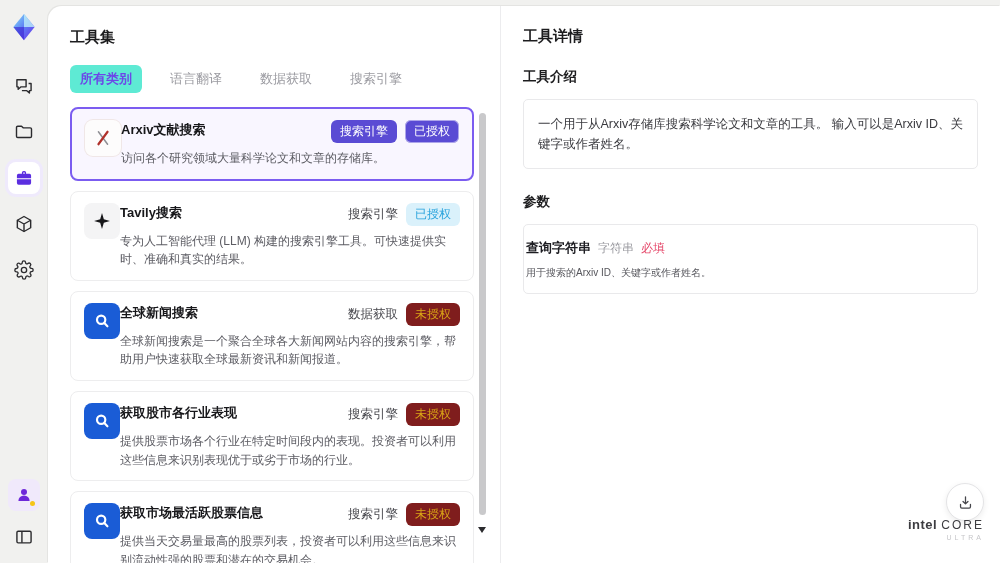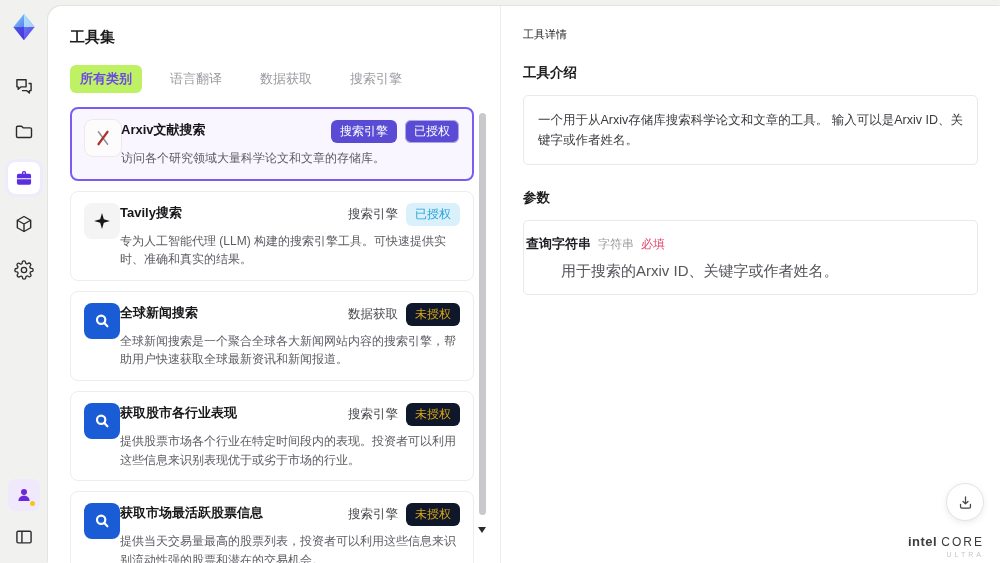--- a/index.html
+++ b/index.html
@@ -35,21 +35,21 @@
     box-shadow: -1px -1px 0 rgba(0,0,0,.05);
     display: flex;
   }
   .list-col {
     width: 452px; padding: 22px 14px 0 22px;
     display: flex; flex-direction: column; position: relative;
   }
   .page-title { font-size: 15px; font-weight: bold; margin-bottom: 18px; }
   .tabs { display: flex; align-items: center; gap: 18px; margin-bottom: 14px; }
   .tab { font-size: 13px; color: #9a9aa0; cursor: pointer; padding: 5px 10px; border-radius: 6px; }
-  .tab.active { background: #bef264; color: #6c47e8; font-weight: bold; }
+  .tab.active { background: #5eead4; color: #6c47e8; font-weight: bold; }
 
   .cards { flex: 1; overflow: hidden; position: relative; padding-right: 12px; }
   .card {
     display: flex; padding: 11px 13px; margin-bottom: 10px;
     border: 1px solid #ededee; border-radius: 8px; background: #fff; cursor: pointer;
   }
   .card.selected { border: 2px solid #7b5cf0; background: #f9f6ff; }
   .tool-icon {
     width: 36px; height: 36px; border-radius: 8px; flex: 0 0 36px;
     display: flex; align-items: center; justify-content: center;
@@ -59,51 +59,51 @@
   .tool-icon.blue  { background: #1a5cd6; }
   .card-body { flex: 1; min-width: 0; }
   .card-head { display: flex; align-items: flex-start; }
   .card-title { font-size: 13px; font-weight: bold; color: #17171a; flex: 1; padding-top: 1px; }
   .tags { display: flex; align-items: center; gap: 8px; white-space: nowrap; }
   .cat { font-size: 12.5px; color: #47474d; }
   .pill { font-size: 12px; padding: 3px 9px; border-radius: 6px; }
   .pill-purple { background: #5a4bd4; color: #fff; }
   .pill-purple.outline { box-shadow: inset 0 0 0 1px rgba(255,255,255,.5); }
   .pill-blue { background: #daf1fb; color: #29a3dc; }
-  .pill-yellow { background: #0f172a; color: #d9a516; text-align: center; }
+  .pill-yellow { background: #7f1d1d; color: #d9a516; text-align: center; }
   .card-desc { font-size: 12px; color: #5c5c63; line-height: 1.55; margin-top: 6px; }
 
   .vscroll { position: absolute; right: 0; top: 6px; width: 7px; height: 402px;
     background: #c9c9cb; border-radius: 4px; cursor: pointer; }
   .scroll-arrow { position: absolute; right: 0; top: 420px; width: 0; height: 0;
     border-left: 4px solid transparent; border-right: 4px solid transparent;
     border-top: 6px solid #2b2b2e; cursor: pointer; }
 
   
   .detail-col { flex: 1; border-left: 1px solid #ececee; padding: 21px 22px; }
-  .detail-title { font-size: 11px; font-weight: normal; margin-bottom: 22px; }
+  .detail-title { font-size: 15px; font-weight: bold; margin-bottom: 22px; }
   .section-h { font-size: 13.5px; font-weight: bold; margin-bottom: 13px; }
   .intro-box {
     border: 1px solid #e9e9eb; border-radius: 5px; padding: 14px;
     font-size: 12.5px; color: #3a3a3f; line-height: 1.6; margin-bottom: 24px;
   }
   .param-box { border: 1px solid #e9e9eb; border-radius: 5px; padding: 13px 2px; }
   .param-name { font-size: 13px; font-weight: bold; color: #1d1d22; }
   .param-type { font-size: 12px; color: #98989e; margin-left: 7px; }
   .param-req  { font-size: 12px; color: #e5486a; margin-left: 7px; }
-  .param-desc { font-size: 15px; color: #55555b; margin-top: 9px; margin-left: 35px; }
+  .param-desc { font-size: 10px; color: #55555b; margin-top: 9px; }
 
   
   .dl-btn {
     position: absolute; right: 16px; bottom: 42px; width: 38px; height: 38px;
     border-radius: 50%; background: #fff; border: 1px solid #e4e4e6;
     box-shadow: 0 2px 6px rgba(0,0,0,.08);
     display: flex; align-items: center; justify-content: center; cursor: pointer;
   }
-  .intel { position: absolute; right: 16px; bottom: 4px; text-align: right; line-height: 1.1; }
+  .intel { position: absolute; right: 16px; bottom: 21px; text-align: right; line-height: 1.1; }
   .intel .row1 { font-size: 13px; color: #3c3c40; letter-spacing: .5px; }
   .intel .w-intel { font-weight: bold; }
   .intel .w-core { font-weight: normal; letter-spacing: 2px; font-size: 12px; }
   .intel .row2 { font-size: 7px; color: #c6c6c9; letter-spacing: 3px; margin-top: 2px; }
 </style>
 </head>
 <body>
 
 <div class="rail">
   <svg class="logo" viewBox="0 0 24 24">

